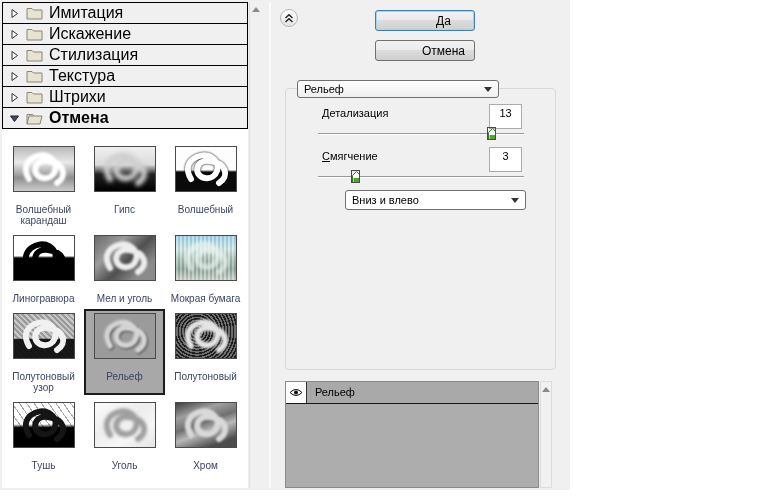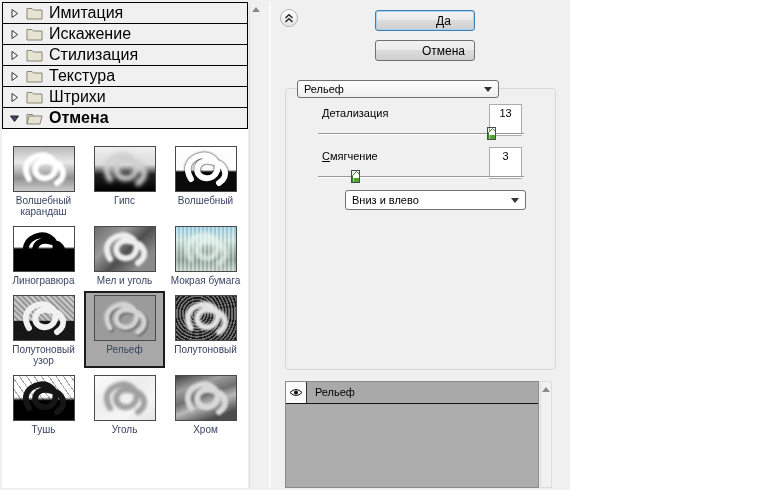--- a/index.html
+++ b/index.html
@@ -17,21 +17,21 @@
   .cat-row.expanded .lbl { font-weight:bold; }
   .tri, .folder { flex:0 0 auto; }
 
   
   .thumb-grid { position:absolute; left:1px; top:140px; width:245px;
                 display:grid; grid-template-columns:repeat(3,81px); row-gap:3px; }
   .thumb-cell { display:flex; flex-direction:column; align-items:center; padding:4px 2px 2px 2px; }
   .thumb-cell.selected { background:#a8a8a8; outline:2px solid #1c1c1c; outline-offset:-2px; }
   .thumb { width:62px; height:46px; border:1px solid #4a4a4a; overflow:hidden; position:relative; }
   .thumb svg { position:absolute; left:0; top:0; }
-  .thumb-label { font-size:10px; line-height:11px; color:#3a4464; text-align:center; margin-top:3px; max-width:78px; }
+  .thumb-label { font-size:10px; line-height:11px; color:#3a4464; text-align:center; margin-top:12px; max-width:78px; }
 
   
   .v-pencil       { background:linear-gradient(180deg,#b9b9b9,#e9e9e9 35%,#8f8f8f 70%,#cccccc); }
   .v-pencil svg   { filter:blur(1.2px); }
   .v-plaster      { background:linear-gradient(180deg,#efefef 0%,#dcdcdc 40%,#222 62%,#000 100%); }
   .v-plaster svg  { filter:blur(2px); }
   .v-xerox        { background:linear-gradient(180deg,#fdfdfd 52%,#0a0a0a 57%); }
   .v-xerox svg    { filter:drop-shadow(0 0 1px #000); }
   .v-linocut      { background:linear-gradient(180deg,#fff 45%,#000 50%); }
   .v-chalk        { background:linear-gradient(135deg,#6b6b6b,#9b9b9b 30%,#4f4f4f 55%,#8a8a8a 80%); }
@@ -77,21 +77,21 @@
 
   .combo { background:linear-gradient(180deg,#fefefe,#efefef); border:1px solid #707070; border-radius:3px;
            display:flex; align-items:center; font-size:11px; color:#000; padding:0 6px; cursor:pointer; }
   .combo .arrow { margin-left:auto; width:0; height:0; border-left:4px solid transparent;
                   border-right:4px solid transparent; border-top:5px solid #333; }
   .filter-combo { position:absolute; left:297px; top:80px; width:202px; height:18px; }
   .light-combo  { position:absolute; left:345px; top:190px; width:181px; height:20px; background:#fff; }
 
   .ctl-label { position:absolute; font-size:11px; color:#000; }
   .ctl-label u { text-decoration:underline; }
-  .val-box { position:absolute; width:33px; height:32px; background:#fff; border:1px solid #ababab;
+  .val-box { position:absolute; width:33px; height:25px; background:#fff; border:1px solid #ababab;
              font-size:11px; text-align:center; line-height:17px; color:#000; }
   .slider { position:absolute; left:318px; width:206px; height:14px; cursor:pointer; }
   .slider .track { position:absolute; left:0; right:0; top:6px; height:2px;
                    border-top:1px solid #999; border-bottom:1px solid #fff; }
   .slider .thumb { position:absolute; top:0; width:9px; height:13px; margin-left:-4px; }
 
   
   .layer-list { position:absolute; left:285px; top:381px; width:254px; height:107px;
                 background:#adadad; border:1px solid #8a8a8a; }
   .layer-row { height:22px; display:flex; align-items:stretch; background:#a9a9a9; border-bottom:1px solid #151515; }

